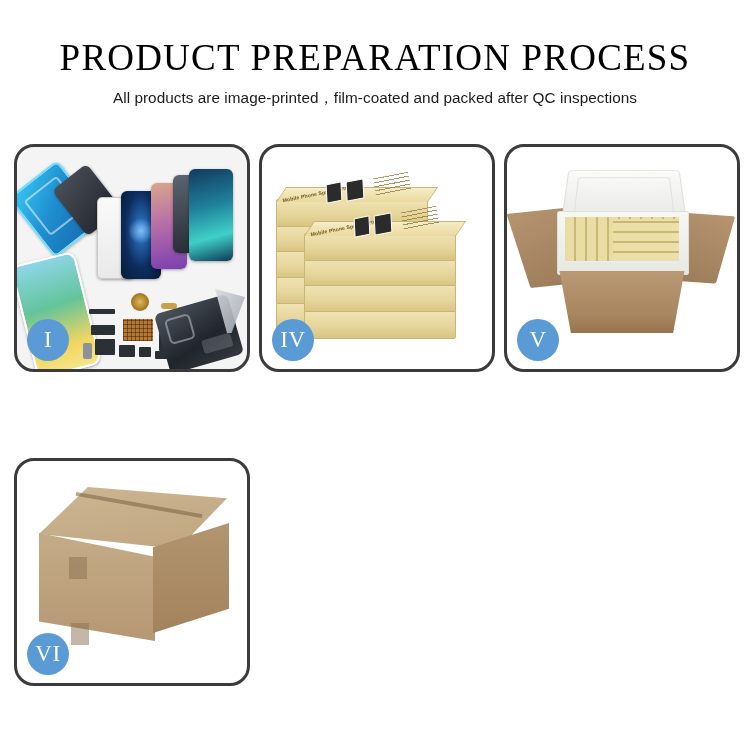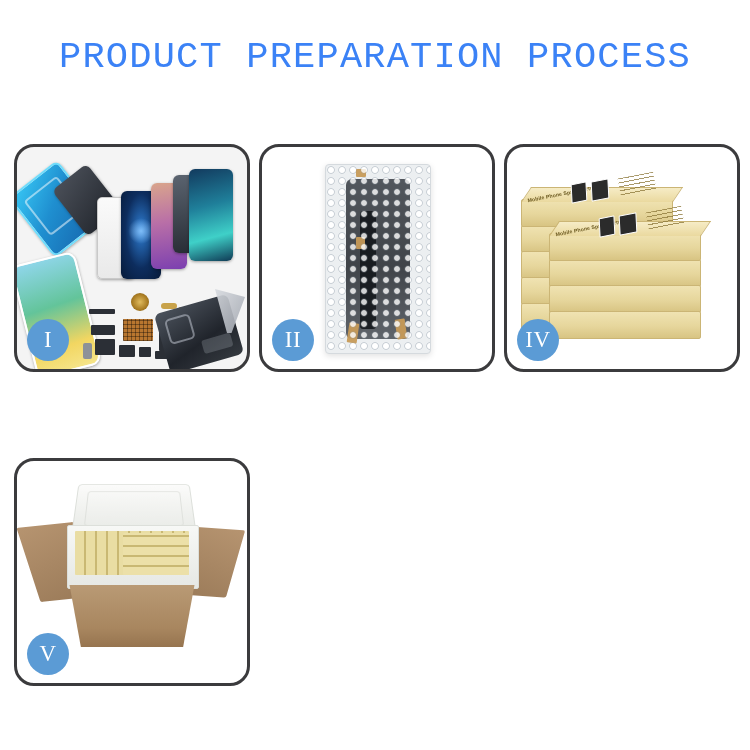--- a/index.html
+++ b/index.html
@@ -15,25 +15,25 @@
     position: relative;
   }
 
   
   .header {
     width: 750px;
     padding-top: 38px;
     text-align: center;
   }
   .title {
-    font-family: Liberation Mono, monospace;
+    font-family: Liberation Serif, serif;
     font-size: 37px;
     font-weight: 400;
     letter-spacing: 1.2px;
-    color: #3b82f6;
+    color: #000000;
     line-height: 1.08;
     white-space: nowrap;
   }
   .subtitle {
     margin-top: 10px;
     font-family: "Liberation Sans", sans-serif;
     font-size: 15.3px;
     font-weight: 400;
     letter-spacing: 0.05px;
     color: #1b1b1b;
@@ -375,20 +375,21 @@
   .c-tape {
     position: absolute; width: 18px; height: 22px;
     background: rgba(138,112,80,.5);
   }
 </style>
 </head>
 <body>
 
 <div class="header">
   <div class="title">PRODUCT PREPARATION PROCESS</div>
+  <div class="subtitle">All products are image-printed，film-coated and packed after QC inspections</div>
 </div>
 
 <div class="grid">
 
   <div class="panel p1">
     <div class="panel-stage">
       <div class="phone ph-adh"></div>
       <div class="phone ph-dark"></div>
       <div class="phone ph-glass"></div>
       <div class="phone ph-blue"></div>
@@ -412,34 +413,20 @@
         <div class="part" style="left:72px; top:58px; width:14px; height:8px;"></div>
         <div class="part grey" style="left:92px; top:50px; width:10px; height:10px; border-radius:50%;"></div>
       </div>
 
       <div class="backcover"></div>
       <div class="tweezer"></div>
     </div>
     <div class="badge">I</div>
   </div>
 
-  <div class="panel p2">
-    <div class="panel-stage">
-      <div class="bubblebag">
-        <div class="screen"></div>
-        <div class="flex"></div>
-        <div class="tape" style="left:30px; top:4px; width:10px; height:8px;"></div>
-        <div class="tape" style="left:30px; top:72px; width:9px; height:12px;"></div>
-        <div class="tape" style="left:22px; top:158px; width:10px; height:20px; transform:rotate(8deg);"></div>
-        <div class="tape" style="left:70px; top:154px; width:10px; height:20px; transform:rotate(-8deg);"></div>
-        <div class="ovl"></div>
-      </div>
-    </div>
-    <div class="badge">II</div>
-  </div>
 
 
   <div class="panel p4">
     <div class="panel-stage">
       <div class="stack">
 
         <div class="sbox" style="left:0px; top:56px;"></div>
         <div class="sbox" style="left:0px; top:82px;"></div>
         <div class="sbox" style="left:0px; top:108px;"></div>
         <div class="sbox" style="left:0px; top:134px;"></div>
@@ -474,14 +461,25 @@
       <div class="v-flapR"></div>
       <div class="v-foamlid"></div>
       <div class="v-foambody"></div>
       <div class="v-goods"></div>
       <div class="v-goods2"></div>
       <div class="v-front"></div>
     </div>
     <div class="badge">V</div>
   </div>
 
+  <div class="panel p6">
+    <div class="panel-stage">
+      <div class="c-top"></div>
+      <div class="c-seam"></div>
+      <div class="c-left"></div>
+      <div class="c-right"></div>
+      <div class="c-tape" style="left:52px; top:96px;"></div>
+      <div class="c-tape" style="left:54px; top:162px;"></div>
+    </div>
+    <div class="badge">VI</div>
+  </div>
 
 </div>
 
 </body></html>

